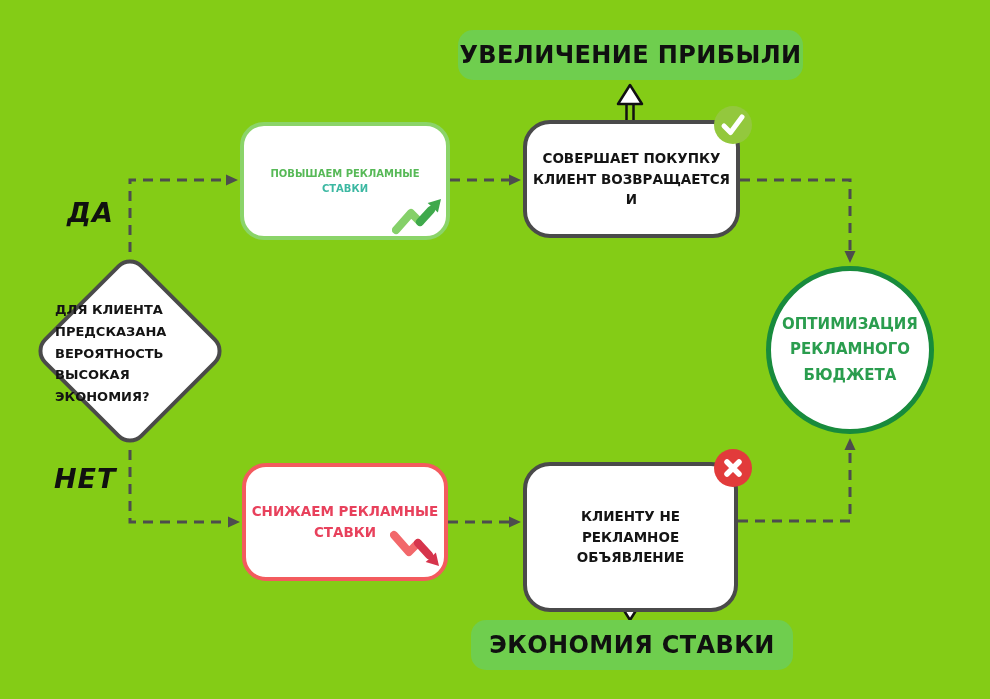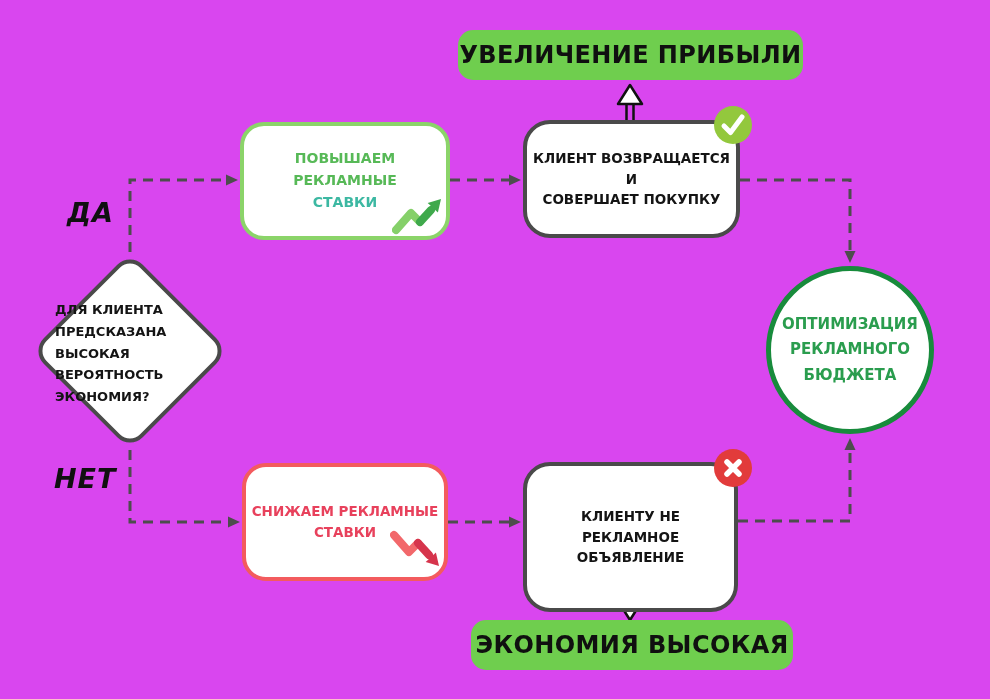--- a/index.html
+++ b/index.html
@@ -1,17 +1,17 @@
 <!DOCTYPE html>
 <html><head>
 <meta charset="utf-8">
 <style>
   html,body { margin:0; padding:0; background:#ffffff; }
   .canvas {
-    position:relative; width:990px; height:699px; background:#d946ef;
+    position:relative; width:990px; height:699px; background:#84cc16;
     font-family:"DejaVu Sans", sans-serif; overflow:hidden;
   }
   svg.overlay { position:absolute; left:0; top:0; z-index:1; }
 
   .banner {
     position:absolute; z-index:2; display:flex; align-items:center; justify-content:center;
     background:#6fce4e; border-radius:15px; color:#101010; font-weight:bold;
     font-size:24px; letter-spacing:0.4px; white-space:nowrap;
   }
   #banner-top    { left:458px; top:30px;  width:345px; height:50px; }
@@ -19,21 +19,21 @@
 
   .node {
     position:absolute; z-index:2; background:#ffffff; box-sizing:border-box;
     display:flex; align-items:center; justify-content:center; text-align:center;
     font-weight:bold;
   }
   .node .lines { line-height:1.55; }
   .node .lines span { display:block; }
 
   #node-raise   { left:240px; top:122px; width:210px; height:118px;
-                  border:4px solid #8bd469; border-radius:24px; font-size:14px; }
+                  border:4px solid #8bd469; border-radius:24px; font-size:10px; }
   #node-raise .l0 { color:#57b957; }
   #node-raise .l1 { color:#3cb8a2; }
 
   #node-returns { left:523px; top:120px; width:217px; height:118px;
                   border:4px solid #4a4a4a; border-radius:27px; font-size:13.5px; color:#141414; }
 
   #node-lower   { left:242px; top:463px; width:206px; height:118px;
                   border:4px solid #f35b5e; border-radius:24px; font-size:13.5px; color:#e8415c;text-align:center; }
 
   #node-noad    { left:523px; top:462px; width:215px; height:150px;
@@ -101,50 +101,50 @@
     <g>
       <path d="M626.5,585 L626.5,606 M633.5,585 L633.5,606" stroke="#111111" stroke-width="2.5" fill="none"></path>
       <path d="M618,601 L630,620 L642,601 Z" stroke="#111111" stroke-width="2.5" fill="#ffffff" stroke-linejoin="round"></path>
     </g>
   </svg>
 
   <div class="banner" id="banner-top">
     <span>УВЕЛИЧЕНИЕ ПРИБЫЛИ</span>
   </div>
   <div class="banner" id="banner-bottom">
-    <span>ЭКОНОМИЯ ВЫСОКАЯ</span>
+    <span>ЭКОНОМИЯ СТАВКИ</span>
   </div>
 
   <div class="diamond-shape"></div>
   <div class="diamond-text">
     <span>ДЛЯ КЛИЕНТА</span>
     <span>ПРЕДСКАЗАНА</span>
+    <span>ВЕРОЯТНОСТЬ</span>
     <span>ВЫСОКАЯ</span>
-    <span>ВЕРОЯТНОСТЬ</span>
     <span>ЭКОНОМИЯ?</span>
   </div>
   <div class="side-label" id="label-da">ДА</div>
   <div class="side-label" id="label-net">НЕТ</div>
 
   <div class="node" id="node-raise">
     <div class="lines">
       <span class="l0">ПОВЫШАЕМ РЕКЛАМНЫЕ</span>
       <span class="l1">СТАВКИ</span>
     </div>
   </div>
   <svg class="node-icon" id="icon-trend-up" width="52" height="42" viewBox="0 0 52 42">
     <path d="M4,36 L19,19 L28,28" stroke="#85d069" stroke-width="8" fill="none" stroke-linecap="round" stroke-linejoin="round"></path>
     <path d="M28,28 L39,16" stroke="#3fa94c" stroke-width="8" fill="none" stroke-linecap="round"></path>
     <polygon points="49,5 45.9,18.6 35.7,9" fill="#3fa94c"></polygon>
   </svg>
 
   <div class="node" id="node-returns">
     <div class="lines">
+      <span>СОВЕРШАЕТ ПОКУПКУ</span>
       <span>КЛИЕНТ ВОЗВРАЩАЕТСЯ И</span>
-      <span>СОВЕРШАЕТ ПОКУПКУ</span>
     </div>
   </div>
   <div class="badge" id="badge-check">
     <svg width="38" height="38" viewBox="0 0 38 38">
       <path d="M10,20 L16.5,26.5 L28,11" stroke="#ffffff" stroke-width="5" fill="none" stroke-linecap="round" stroke-linejoin="round"></path>
     </svg>
   </div>
 
   <div class="node" id="node-lower">
     <div class="lines">

